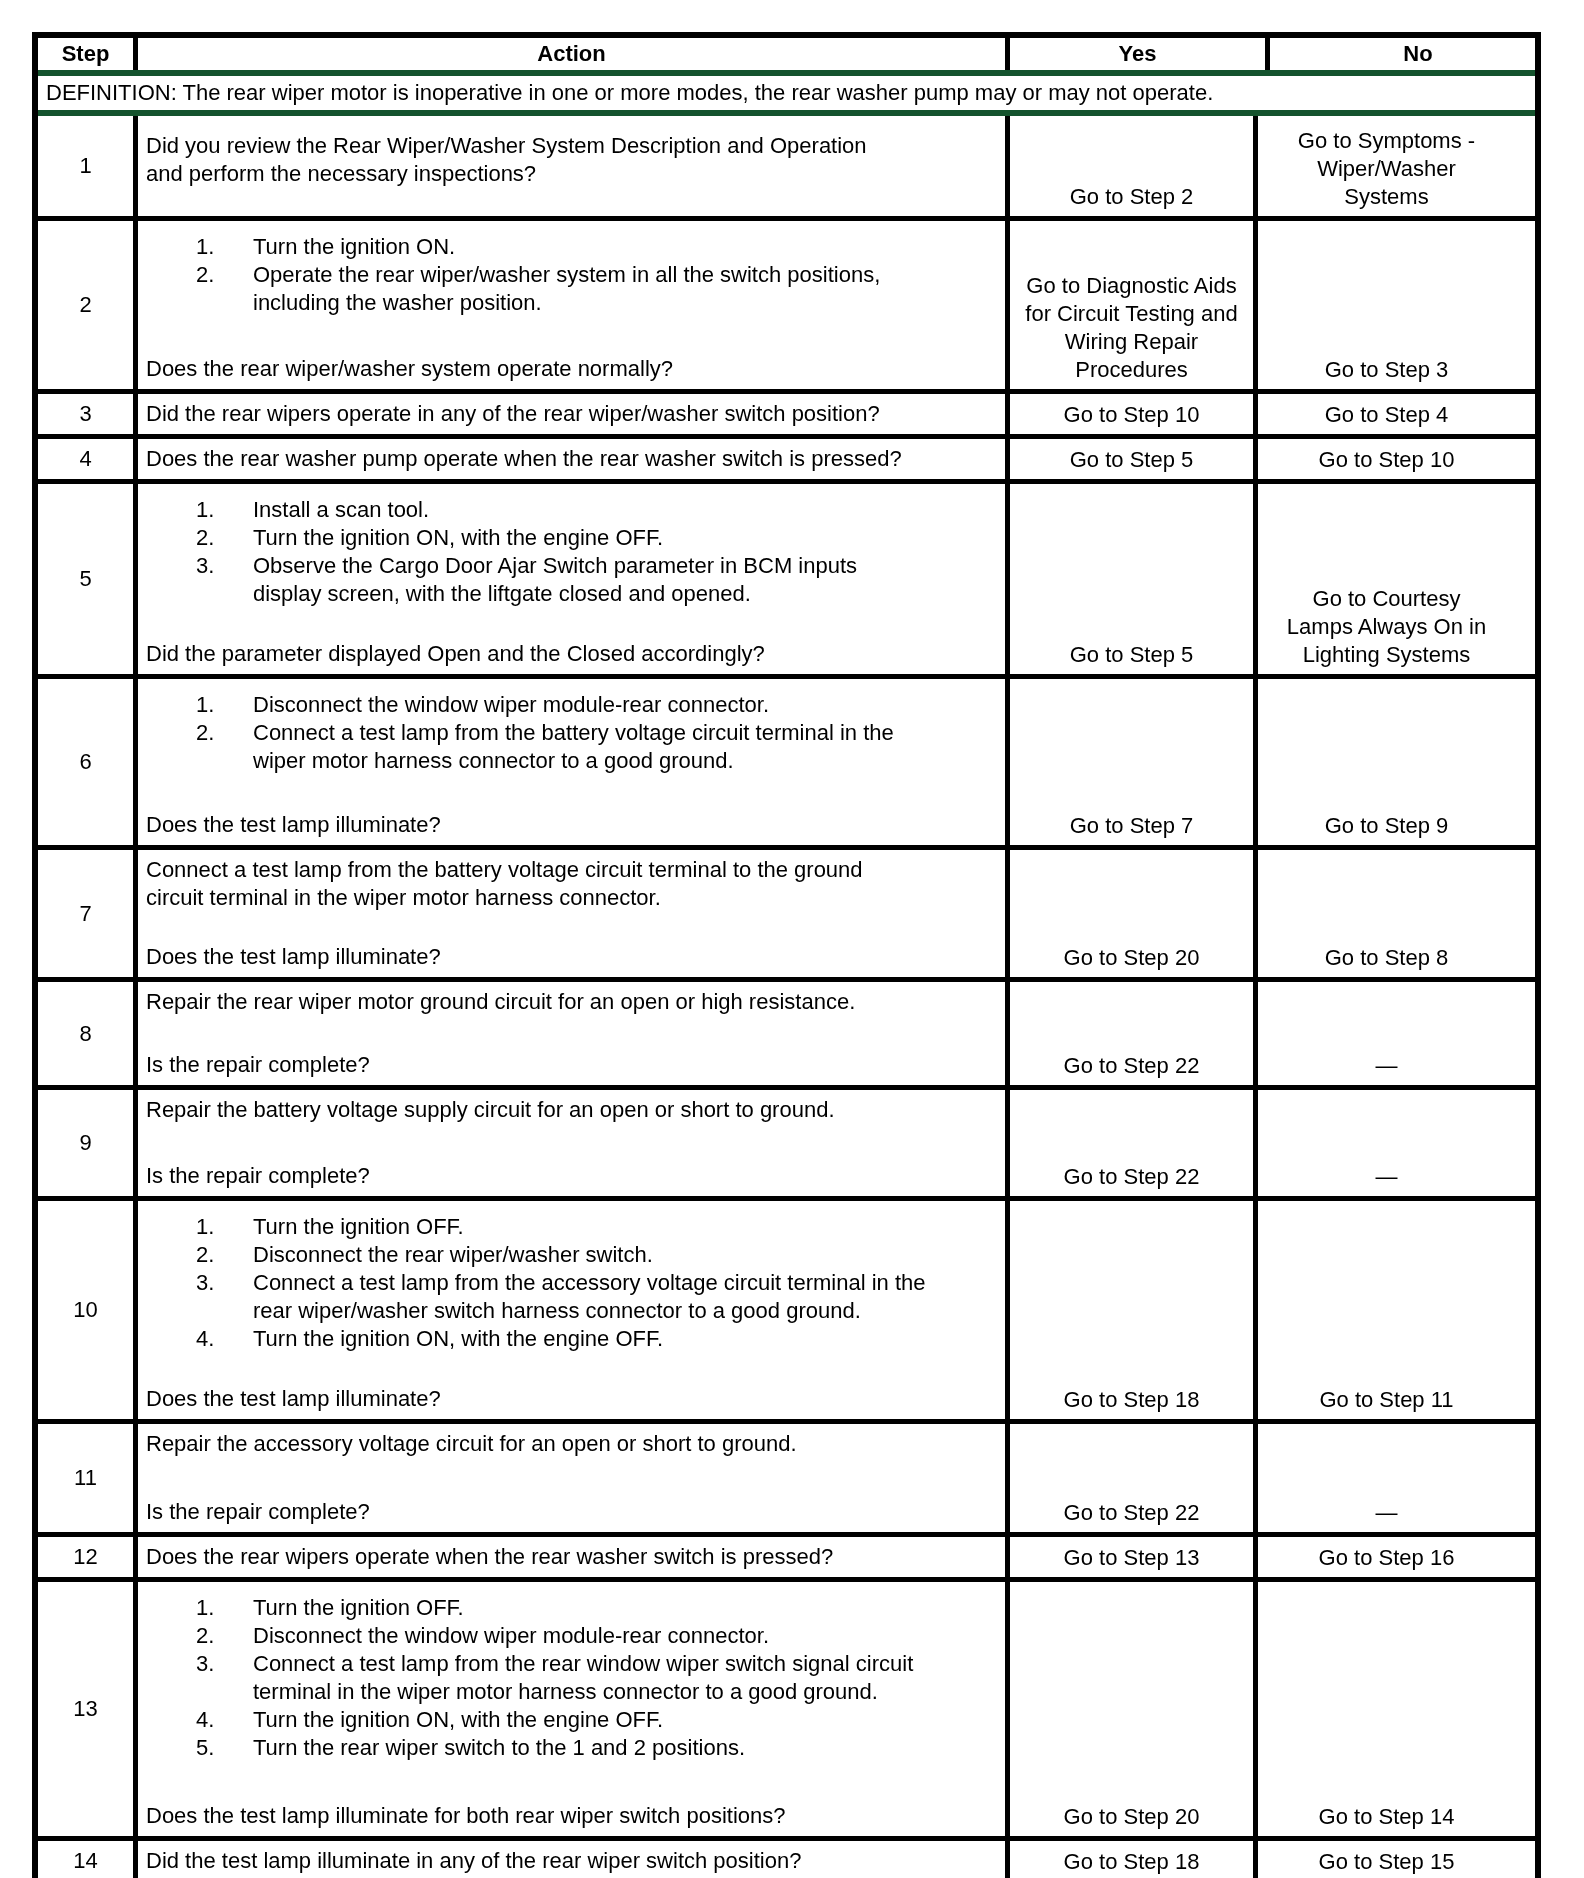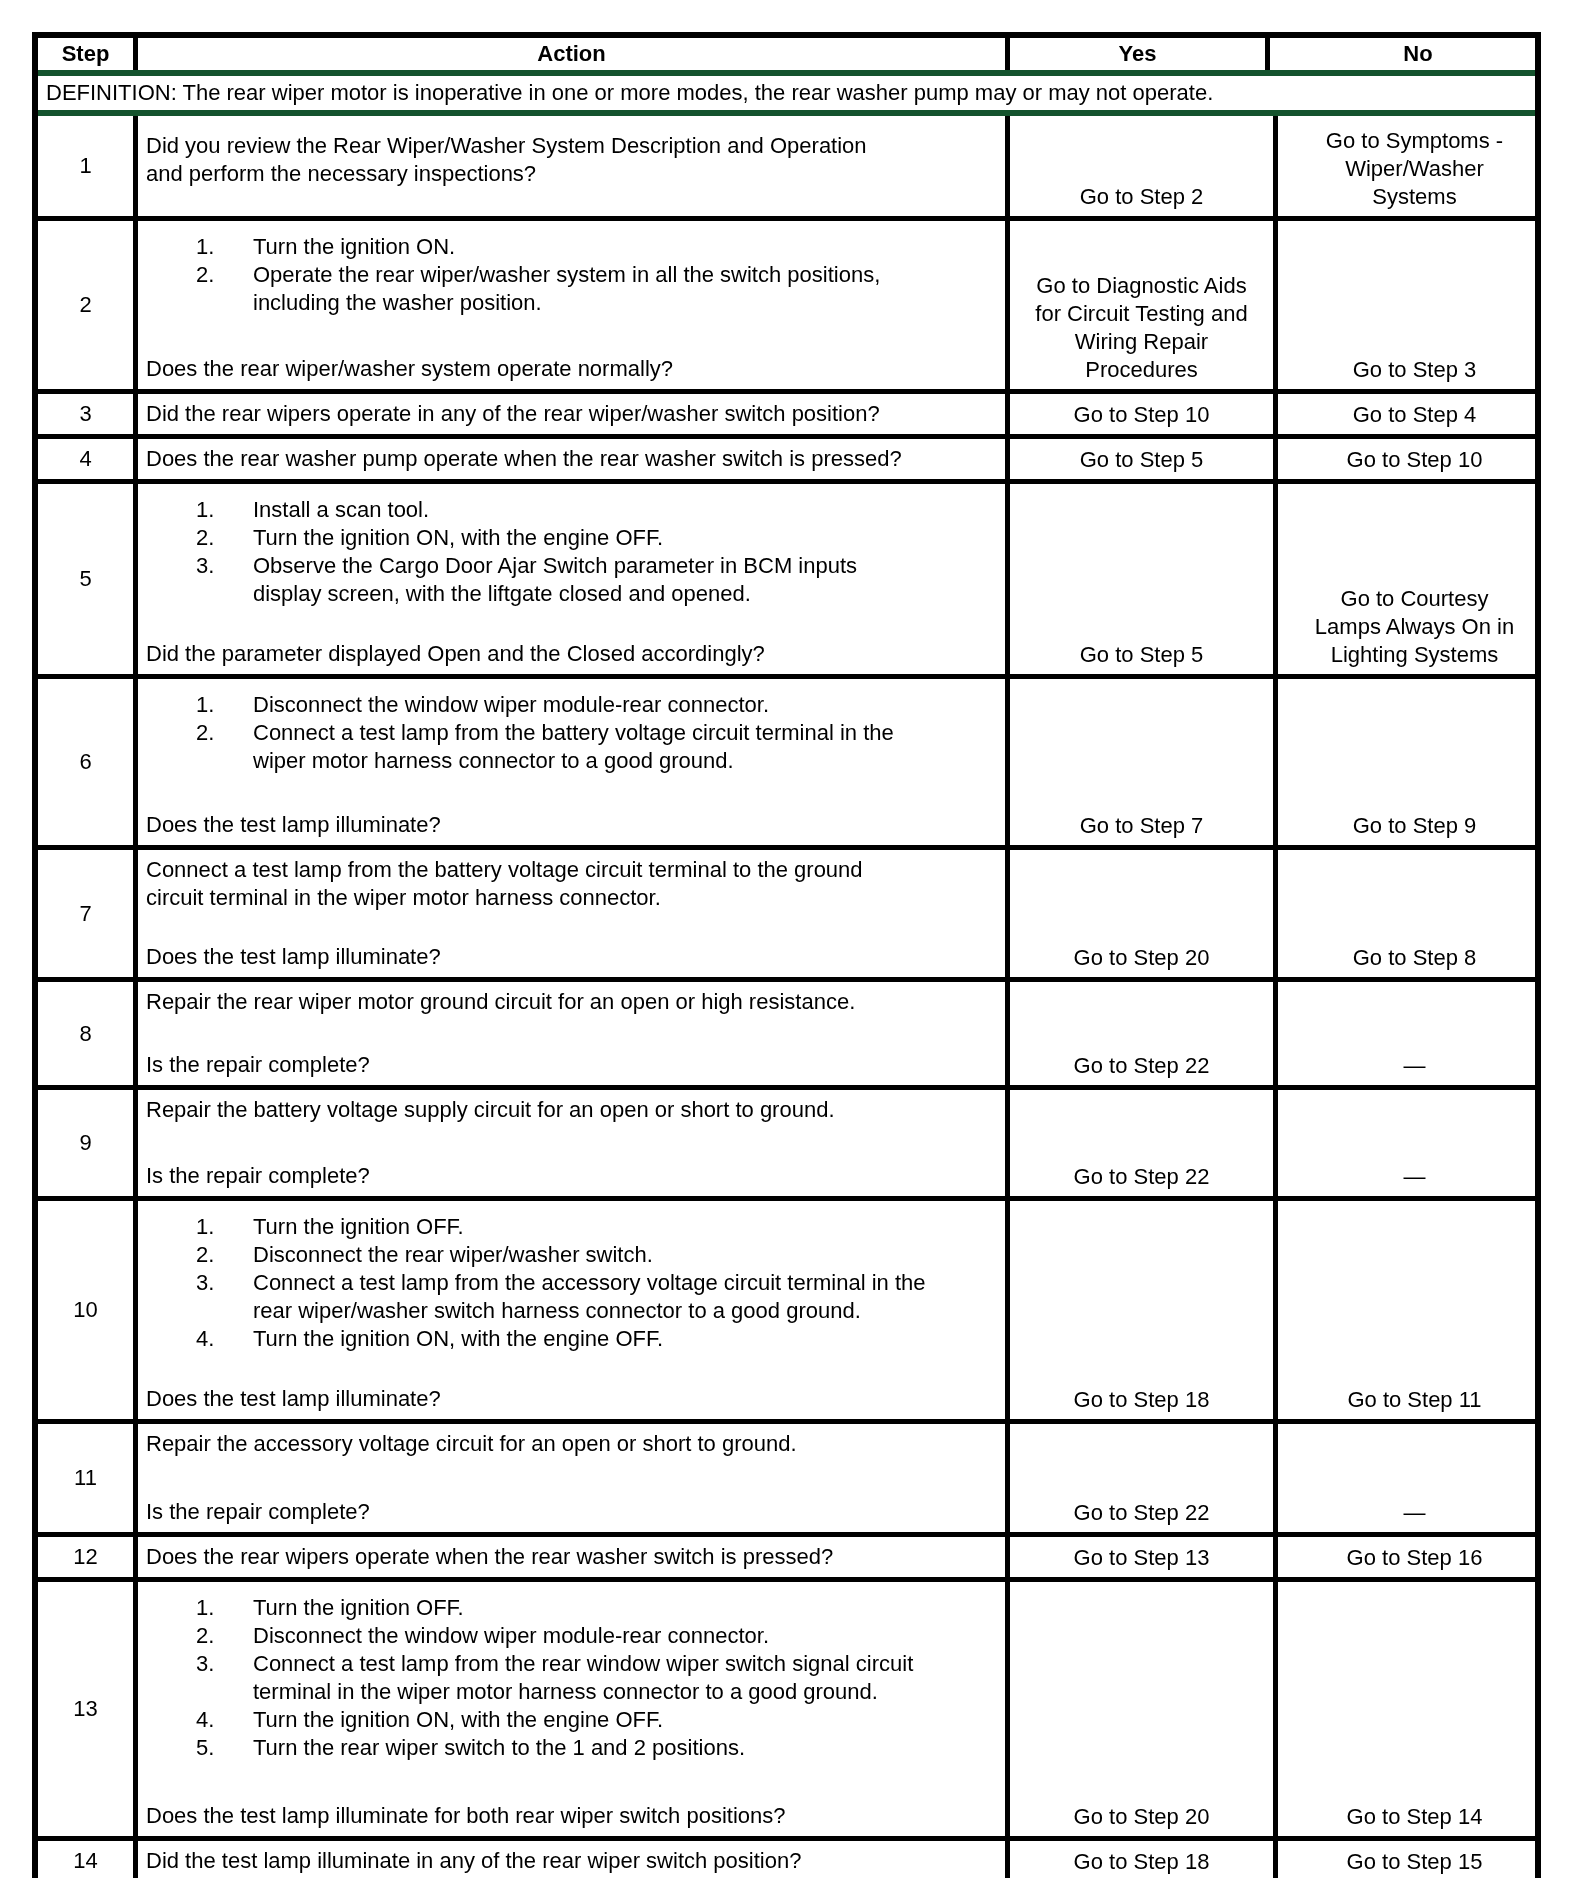--- a/index.html
+++ b/index.html
@@ -13,22 +13,22 @@
     position:absolute;left:32px;top:32px;width:1497px;
     border:6px solid #000;background:#fff;
   }
   .row{display:flex;align-items:stretch;border-bottom:5px solid #000;}
   .row.thickb{border-bottom:6px solid #14532d;}
   .row:last-child{border-bottom:none;}
   .cell{box-sizing:border-box;border-right:5px solid #000;}
   .cell:last-child{border-right:none;}
   .c-step{width:100px;flex:none;display:flex;align-items:center;justify-content:center;}
   .c-action{width:872px;flex:none;display:flex;flex-direction:column;padding:6px 12px 4px 8px;}
-  .c-yes{width:268px;flex:none;}
-  .c-no{width:257px;flex:none;margin-left:8px;}
+  .c-yes{width:248px;flex:none;}
+  .c-no{width:257px;flex:none;}
   .c-yes,.c-no{
     display:flex;flex-direction:column;justify-content:flex-end;align-items:center;
     text-align:center;padding:2px 10px 5px 10px;white-space:pre-line;
   }
   .hdr .cell{display:flex;align-items:center;justify-content:center;
     font-weight:bold;padding:2px;}
   .def-cell{width:1497px;flex:none;display:flex;align-items:center;padding:2px 8px;border-radius:17px;}
   .body{white-space:pre-line;padding-top:10px;}
   .list{padding-top:6px;}
   .li{display:flex;padding-left:50px;}

